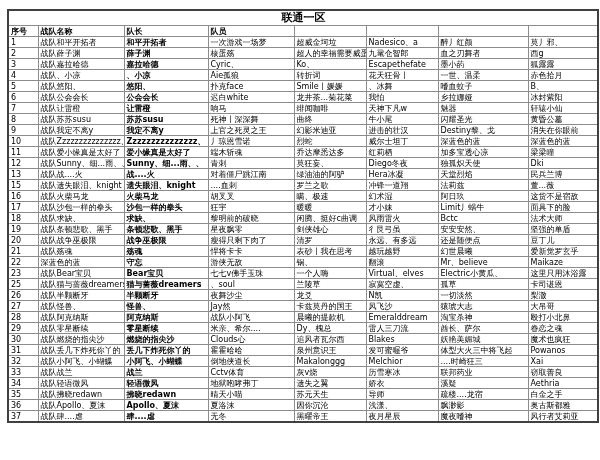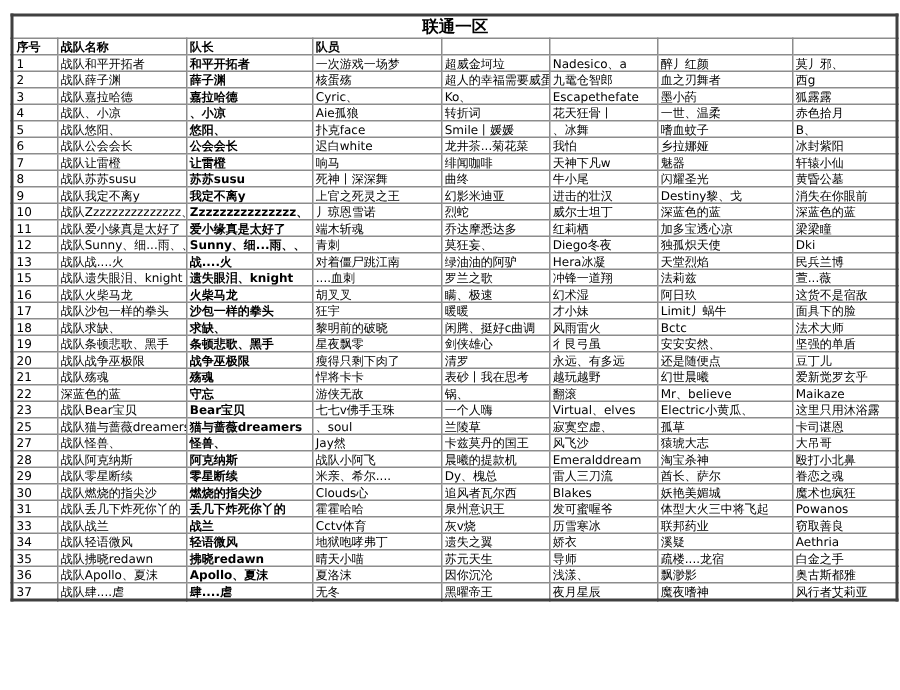--- a/index.html
+++ b/index.html
@@ -281,20 +281,30 @@
         <td>25</td>
         <td>战队猫与蔷薇dreamers</td>
         <td class="bold">猫与蔷薇dreamers</td>
         <td>、soul</td>
         <td>兰陵草</td>
         <td>寂寞空虚、</td>
         <td>孤草</td>
         <td>卡司谌恩</td>
       </tr>
       <tr>
+        <td>26</td>
+        <td>战队半颗断牙</td>
+        <td class="bold">半颗断牙</td>
+        <td>夜舞沙尘</td>
+        <td>龙爻</td>
+        <td>N凯</td>
+        <td>一切淡然</td>
+        <td>梨澈</td>
+      </tr>
+      <tr>
         <td>27</td>
         <td>战队怪兽、</td>
         <td class="bold">怪兽、</td>
         <td>Jay然</td>
         <td>卡兹莫丹的国王</td>
         <td>风飞沙</td>
         <td>猿琥大志</td>
         <td>大吊哥</td>
       </tr>
       <tr>
@@ -331,20 +341,30 @@
         <td>31</td>
         <td>战队丢几下炸死你丫的</td>
         <td class="bold">丢几下炸死你丫的</td>
         <td>霍霍哈哈</td>
         <td>泉州意识王</td>
         <td>发可蜜喔爷</td>
         <td>体型大火三中将飞起</td>
         <td>Powanos</td>
       </tr>
       <tr>
+        <td>32</td>
+        <td>战队小阿飞、小蝴蝶</td>
+        <td class="bold">小阿飞、小蝴蝶</td>
+        <td>倒地侠道长</td>
+        <td>Makalonggg</td>
+        <td>Melchior</td>
+        <td>....时崎狂三</td>
+        <td>Xai</td>
+      </tr>
+      <tr>
         <td>33</td>
         <td>战队战兰</td>
         <td class="bold">战兰</td>
         <td>Cctv体育</td>
         <td>灰v烧</td>
         <td>历雪寒冰</td>
         <td>联邦药业</td>
         <td>窃取善良</td>
       </tr>
       <tr>

